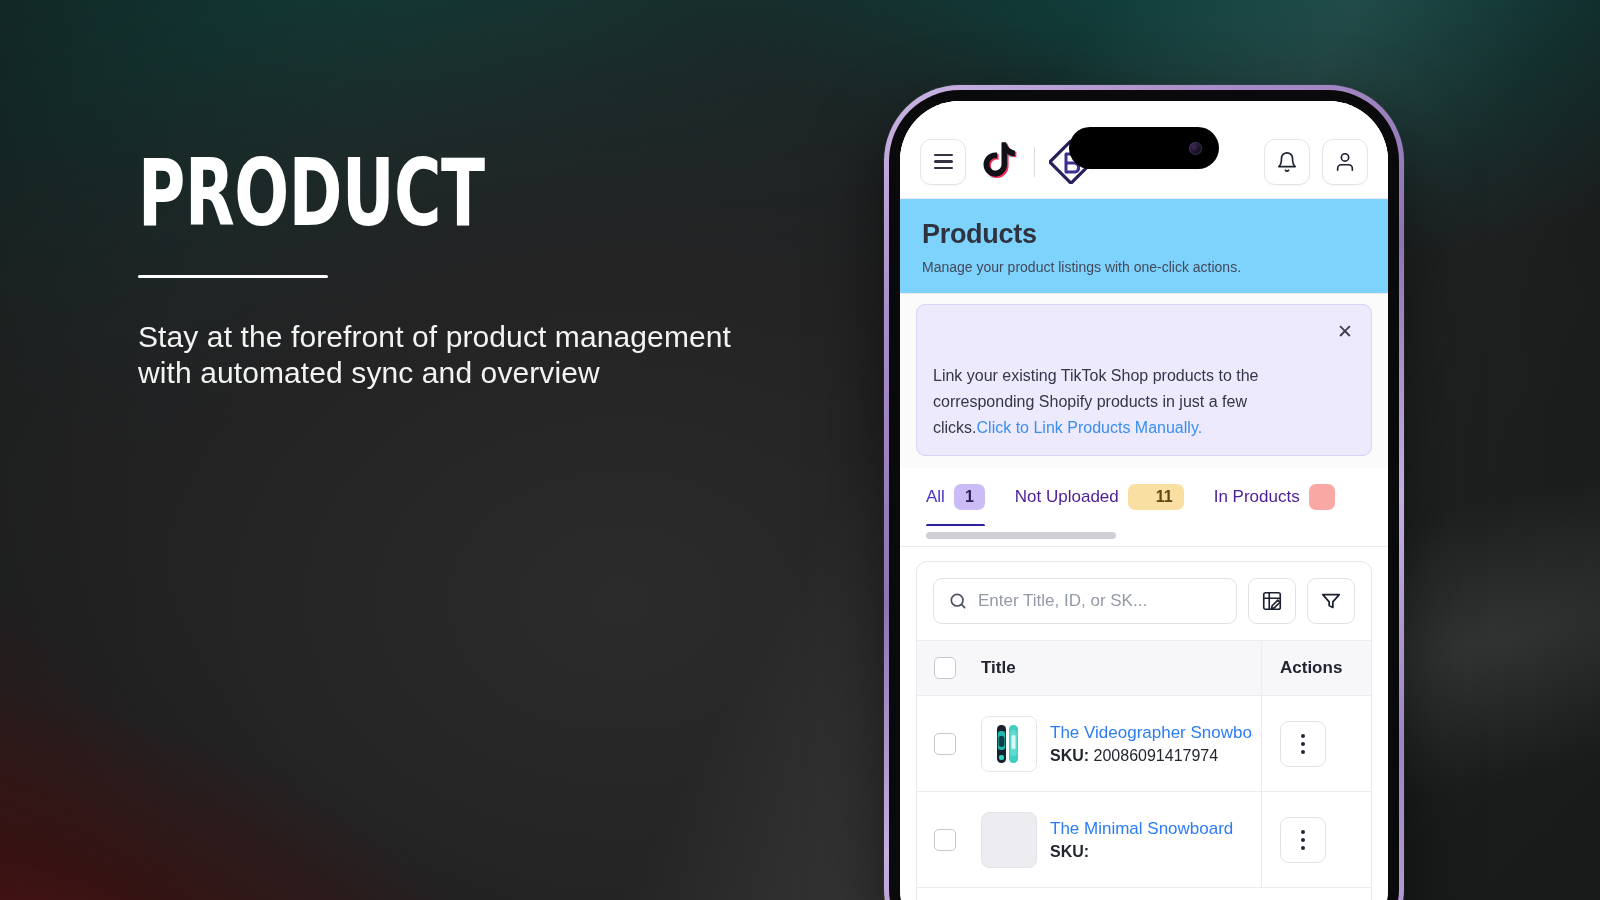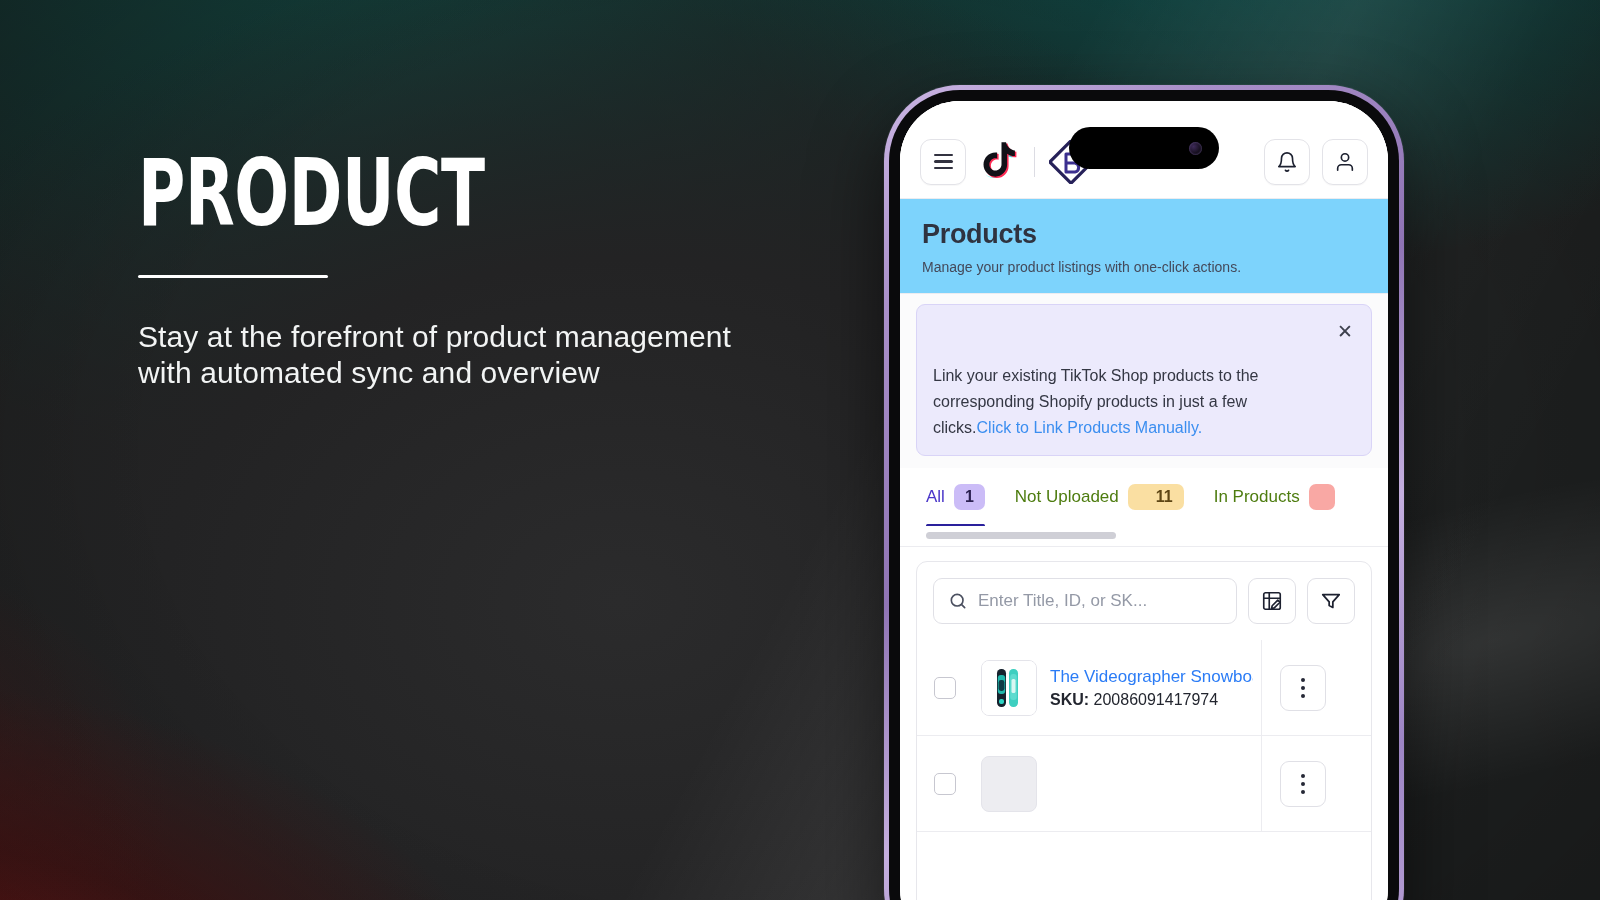--- a/index.html
+++ b/index.html
@@ -131,21 +131,21 @@
   .banner-text{font-size:16px;line-height:1.62;color:#343744;flex:1;margin-top:44px;}
   .banner-link{color:#3b8ef0;text-decoration:none;}
   .banner-close{
     flex:0 0 auto;width:20px;height:20px;display:flex;align-items:center;justify-content:center;
     color:#3c3f4c;font-size:19px;line-height:1;margin-top:2px;
   }
 
   .tabs-zone{background:#fff;padding:16px 0 0 0;position:relative;border-bottom:1px solid #ececf0;}
   .tabs{display:flex;align-items:flex-end;gap:30px;padding:0 26px;overflow:hidden;white-space:nowrap;}
   .tab{display:flex;align-items:center;gap:9px;padding-bottom:16px;position:relative;}
-  .tab-label{font-size:17px;color:#4d7c0f;}
+  .tab-label{font-size:17px;color:#4c1d95;}
   .tab.active .tab-label{color:#4a36c9;}
   .tab-badge{
     font-size:16px;font-weight:600;border-radius:7px;padding:4px 11px;line-height:1.15;
   }
   .badge-purple{background:#cbbcf7;color:#2b2050;}
   .badge-amber{background:#fadfa2;color:#5d4514;padding-left:28px;}
   .badge-pink{background:#f9a8a4;color:#6d2320;}
   .tab.active .tab-underline{
     position:absolute;left:0;right:0;bottom:-1px;height:3px;background:#2a209c;border-radius:2px;
   }
@@ -350,20 +350,31 @@
               </div>
               <div class="tool-btn">
                 <span>
                   <svg width="22" height="22" viewBox="0 0 24 24" fill="none" stroke="#1d2130" stroke-width="1.9" stroke-linejoin="round" stroke-linecap="round">
                     <path d="M3 5h18l-7 8v6l-4-2v-4z"></path>
                   </svg>
                 </span>
               </div>
             </div>
 
+            <div class="thead">
+              <div class="col-check">
+                <span class="checkbox"></span>
+              </div>
+              <div class="col-title">
+                <span class="th">Title</span>
+              </div>
+              <div class="col-actions">
+                <span class="th">Actions</span>
+              </div>
+            </div>
 
             <div class="trow">
               <div class="col-check">
                 <span class="checkbox"></span>
               </div>
               <div class="cell-title">
                 <div class="thumb">
                   <svg width="54" height="54" viewBox="0 0 54 54">
                     <rect width="54" height="54" fill="#ffffff"></rect>
                     <g>
@@ -397,20 +408,27 @@
                 </div>
               </div>
             </div>
 
             <div class="trow">
               <div class="col-check">
                 <span class="checkbox"></span>
               </div>
               <div class="cell-title">
                 <div class="thumb blank"></div>
+                <div class="title-block">
+                  <a class="prod-link" href="#">The Minimal Snowboard</a>
+                  <div class="prod-sku">
+                    <b>SKU:</b>
+                    <span></span>
+                  </div>
+                </div>
               </div>
               <div class="cell-actions">
                 <div class="kebab">
                   <span style="display:flex;flex-direction:column;gap:4px;">
                     <i></i>
                       <i></i>
                       <i></i>
                   </span>
                 </div>
               </div>

